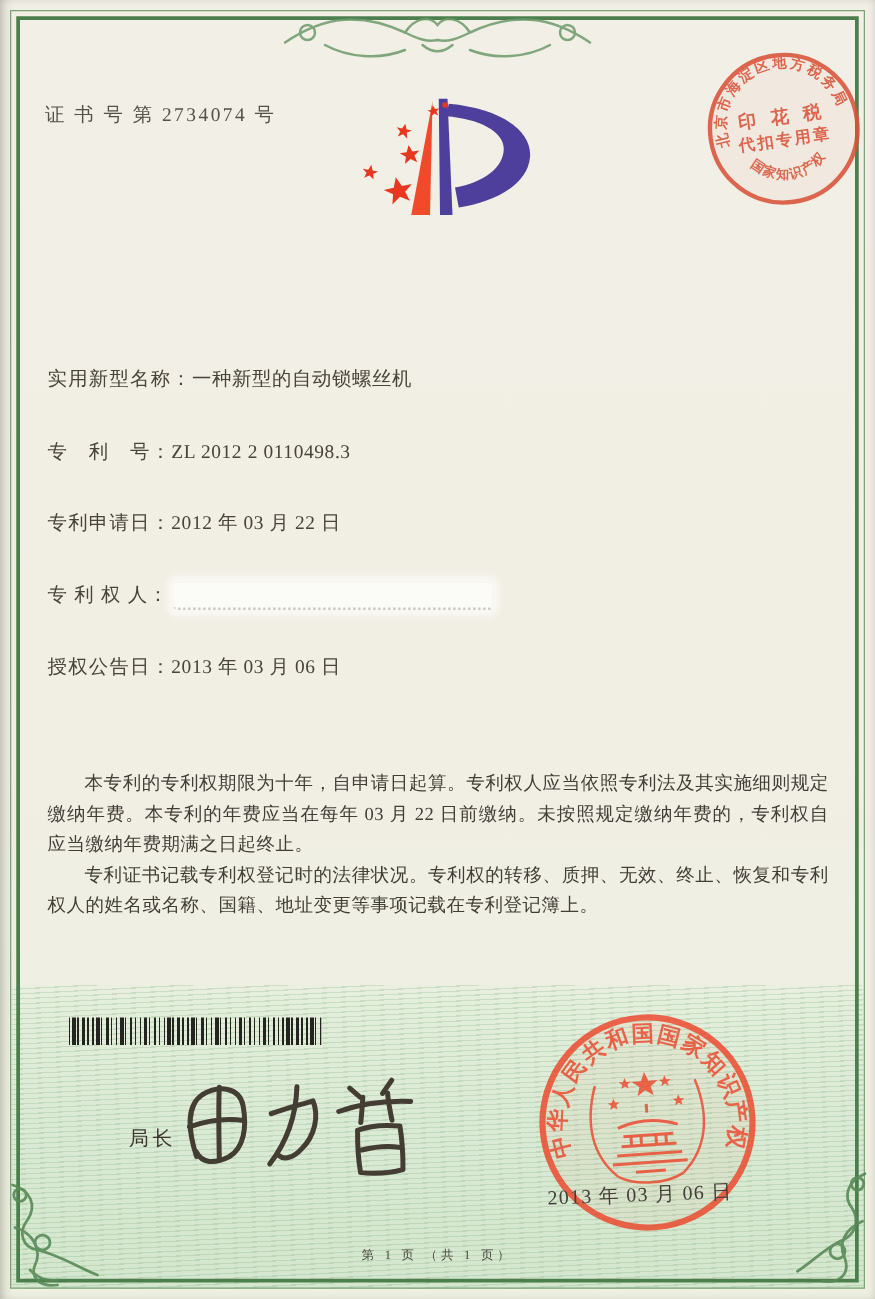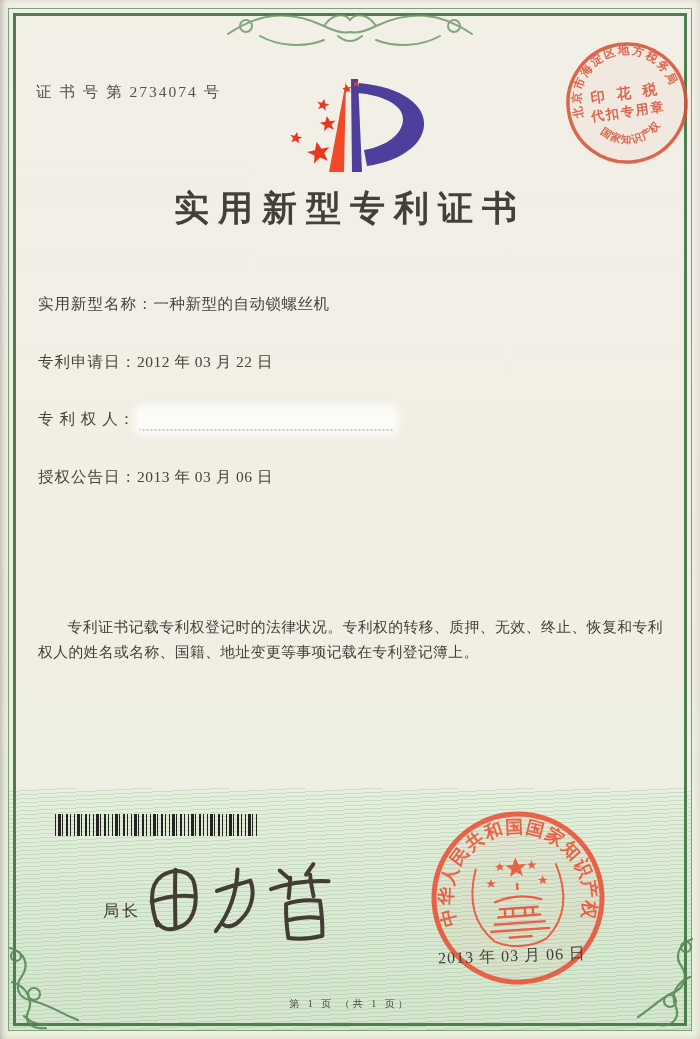--- a/index.html
+++ b/index.html
@@ -141,38 +141,41 @@
     <g fill="#e8371f">
       <use href="#star" transform="translate(41,98) scale(1.15) rotate(-12)"></use>
       <use href="#star" transform="translate(18,83) scale(0.62) rotate(10)"></use>
       <use href="#star" transform="translate(50,69) scale(0.8) rotate(-8)"></use>
       <use href="#star" transform="translate(45,50) scale(0.62) rotate(12)"></use>
       <use href="#star" transform="translate(69,34) scale(0.48) rotate(-10)"></use>
       <circle cx="78" cy="29" r="2.2"></circle>
     </g>
   </svg>
 
-  <div class="layer title">实用新型专利证书</div>
 
   <div class="layer fields">
     <div class="field-row">
       <span class="field-label">实用新型名称：</span><span class="field-value">一种新型的自动锁螺丝机</span>
     </div>
     <div class="field-row">
+      <span class="field-label">专　利　号：</span><span class="field-value">ZL 2012 2 0110498.3</span>
+    </div>
+    <div class="field-row">
       <span class="field-label">专利申请日：</span><span class="field-value">2012 年 03 月 22 日</span>
     </div>
     <div class="field-row">
       <span class="field-label">专 利 权 人：</span><span class="redact-strip"></span>
     </div>
     <div class="field-row">
       <span class="field-label">授权公告日：</span><span class="field-value">2013 年 03 月 06 日</span>
     </div>
   </div>
 
   <div class="layer paras">
+    <p>本专利的专利权期限为十年，自申请日起算。专利权人应当依照专利法及其实施细则规定缴纳年费。本专利的年费应当在每年 03 月 22 日前缴纳。未按照规定缴纳年费的，专利权自应当缴纳年费期满之日起终止。</p>
     <p>专利证书记载专利权登记时的法律状况。专利权的转移、质押、无效、终止、恢复和专利权人的姓名或名称、国籍、地址变更等事项记载在专利登记簿上。</p>
   </div>
 
   <div class="layer barcode"></div>
 
   <div class="layer director">局长</div>
   <span class="sr">田力普</span>
   <svg class="layer signature-svg" width="240" height="105" viewBox="0 0 240 105">
     <g fill="none" stroke="#382f27" stroke-width="4" stroke-linecap="round" stroke-linejoin="round" opacity=".92" transform="rotate(-4 120 52)">
 

